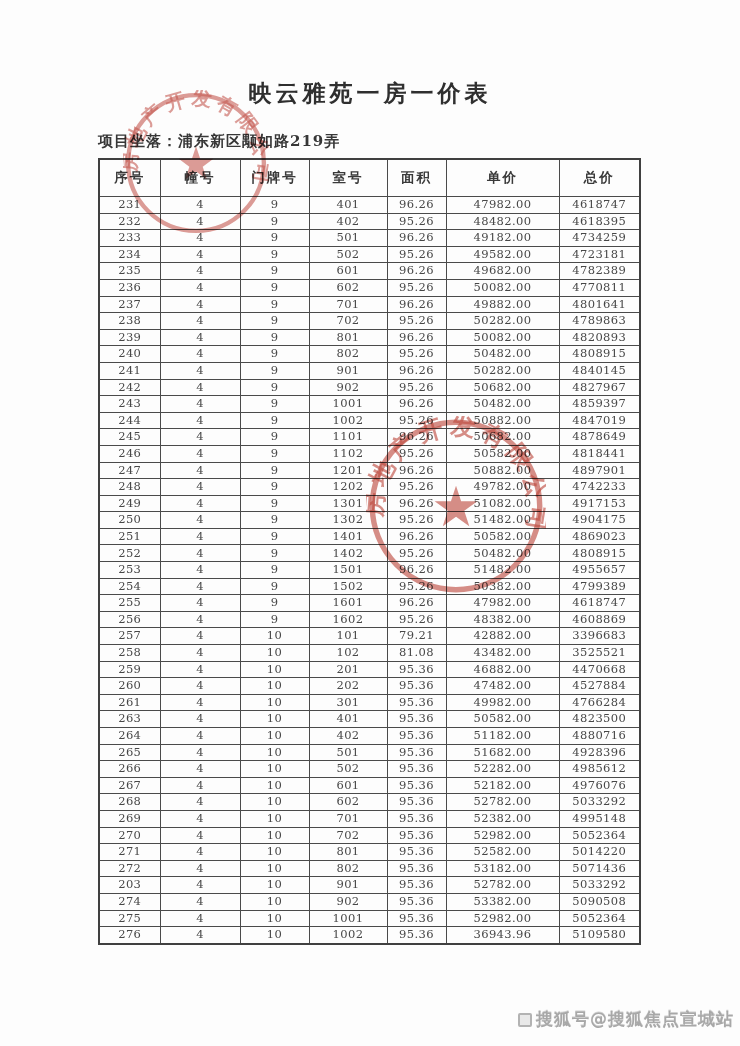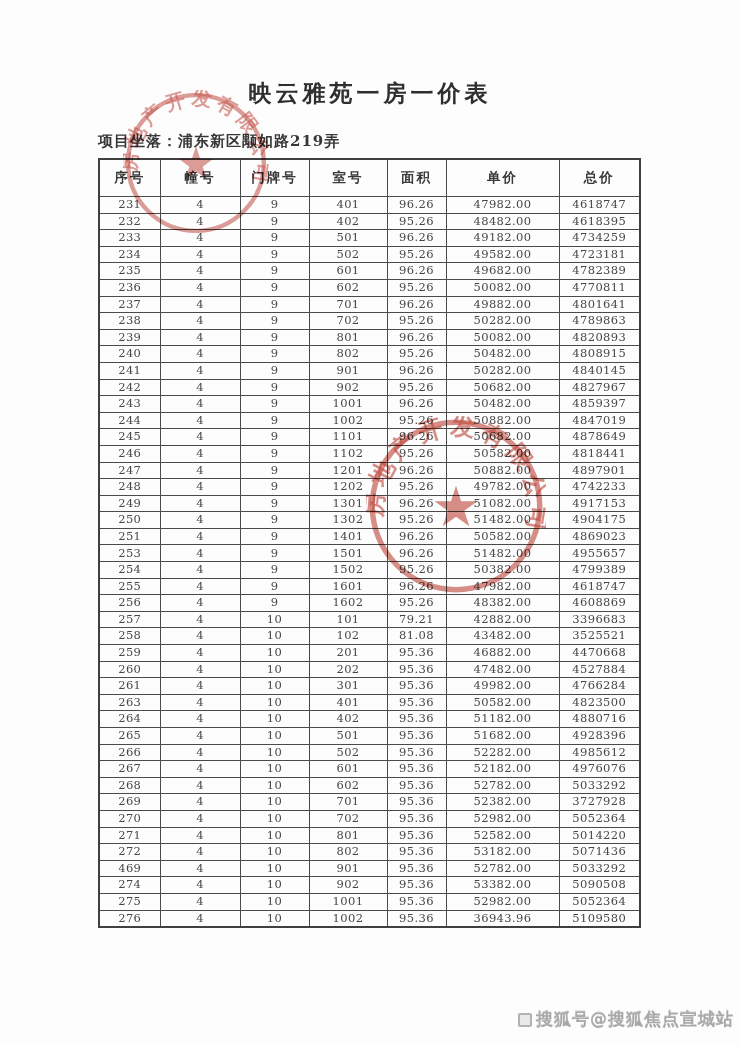--- a/index.html
+++ b/index.html
@@ -268,20 +268,29 @@
         <tr>
       <td>251</td>
       <td>4</td>
       <td>9</td>
       <td>1401</td>
       <td>96.26</td>
       <td>50582.00</td>
       <td>4869023</td>
     </tr>
         <tr>
+      <td>252</td>
+      <td>4</td>
+      <td>9</td>
+      <td>1402</td>
+      <td>95.26</td>
+      <td>50482.00</td>
+      <td>4808915</td>
+    </tr>
+        <tr>
       <td>253</td>
       <td>4</td>
       <td>9</td>
       <td>1501</td>
       <td>96.26</td>
       <td>51482.00</td>
       <td>4955657</td>
     </tr>
         <tr>
       <td>254</td>
@@ -409,21 +418,21 @@
       <td>52782.00</td>
       <td>5033292</td>
     </tr>
         <tr>
       <td>269</td>
       <td>4</td>
       <td>10</td>
       <td>701</td>
       <td>95.36</td>
       <td>52382.00</td>
-      <td>3727928</td>
+      <td>4995148</td>
     </tr>
         <tr>
       <td>270</td>
       <td>4</td>
       <td>10</td>
       <td>702</td>
       <td>95.36</td>
       <td>52982.00</td>
       <td>5052364</td>
     </tr>
@@ -439,21 +448,21 @@
         <tr>
       <td>272</td>
       <td>4</td>
       <td>10</td>
       <td>802</td>
       <td>95.36</td>
       <td>53182.00</td>
       <td>5071436</td>
     </tr>
         <tr>
-      <td>469</td>
+      <td>203</td>
       <td>4</td>
       <td>10</td>
       <td>901</td>
       <td>95.36</td>
       <td>52782.00</td>
       <td>5033292</td>
     </tr>
         <tr>
       <td>274</td>
       <td>4</td>

